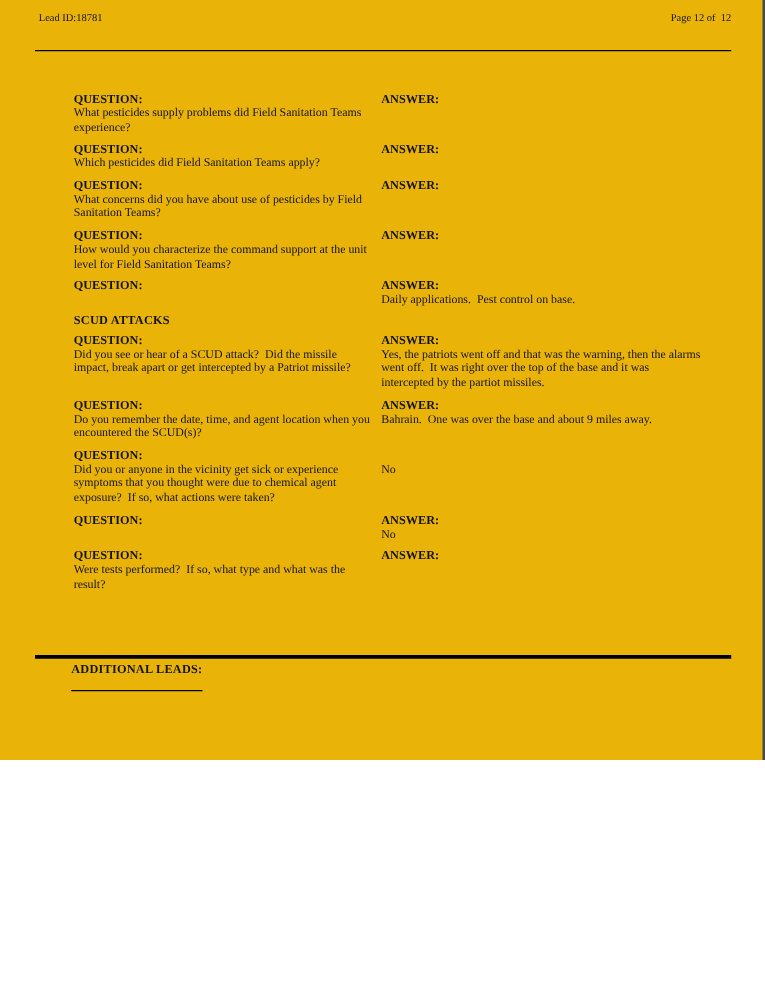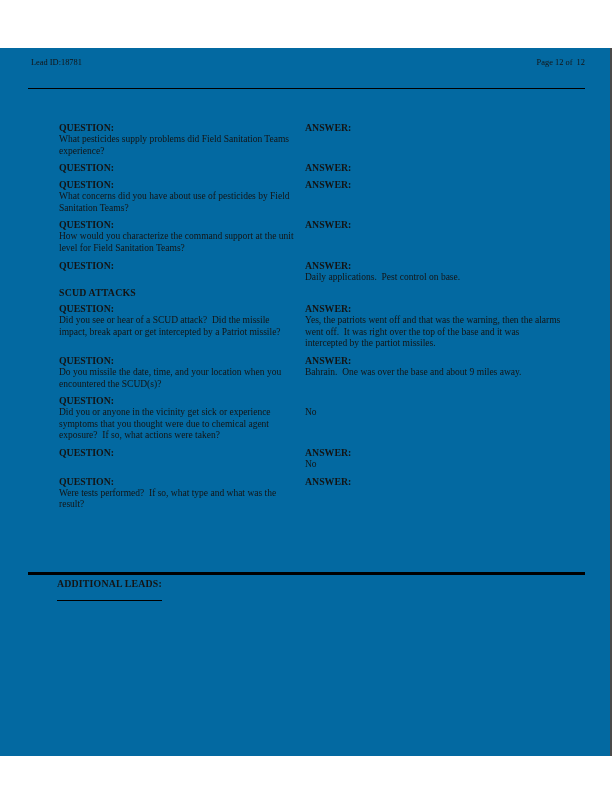--- a/index.html
+++ b/index.html
@@ -3,26 +3,25 @@
 <meta charset="utf-8">
 <style>
   html, body {
     margin: 0;
     padding: 0;
     background: #ffffff;
   }
   .page {
     position: relative;
     width: 612px;
-    height: 708px;
-    background: #0369a1;
+    height: 608px;
+    background: #eab308;
     font-family: "Liberation Serif", "DejaVu Serif", serif;
     color: #141414;
     overflow: hidden;
-    margin-top: 48px;
   }
   .header {
     position: absolute;
     top: 10px;
     left: 31px;
     right: 27px;
     display: flex;
     justify-content: space-between;
     font-size: 8.4px;
     white-space: pre;
@@ -114,20 +113,21 @@
           <div class="qtext">What pesticides supply problems did Field Sanitation Teams experience?</div>
         </div>
         <div class="acol">
           <div class="lbl">ANSWER:</div>
           <div class="atext"></div>
         </div>
       </div>
       <div class="qa">
         <div class="qcol">
           <div class="lbl">QUESTION:</div>
+          <div class="qtext">Which pesticides did Field Sanitation Teams apply?</div>
         </div>
         <div class="acol">
           <div class="lbl">ANSWER:</div>
           <div class="atext"></div>
         </div>
       </div>
       <div class="qa">
         <div class="qcol">
           <div class="lbl">QUESTION:</div>
           <div class="qtext">What concerns did you have about use of pesticides by Field Sanitation Teams?</div>
@@ -163,21 +163,21 @@
           <div class="qtext">Did you see or hear of a SCUD attack?  Did the missile impact, break apart or get intercepted by a Patriot missile?</div>
         </div>
         <div class="acol">
           <div class="lbl">ANSWER:</div>
           <div class="atext">Yes, the patriots went off and that was the warning, then the alarms went off.  It was right over the top of the base and it was intercepted by the partiot missiles.</div>
         </div>
       </div>
       <div class="qa">
         <div class="qcol">
           <div class="lbl">QUESTION:</div>
-          <div class="qtext">Do you missile the date, time, and your location when you encountered the SCUD(s)?</div>
+          <div class="qtext">Do you remember the date, time, and agent location when you encountered the SCUD(s)?</div>
         </div>
         <div class="acol">
           <div class="lbl">ANSWER:</div>
           <div class="atext">Bahrain.  One was over the base and about 9 miles away.</div>
         </div>
       </div>
       <div class="qa">
         <div class="qcol">
           <div class="lbl">QUESTION:</div>
           <div class="qtext">Did you or anyone in the vicinity get sick or experience symptoms that you thought were due to chemical agent exposure?  If so, what actions were taken?</div>

